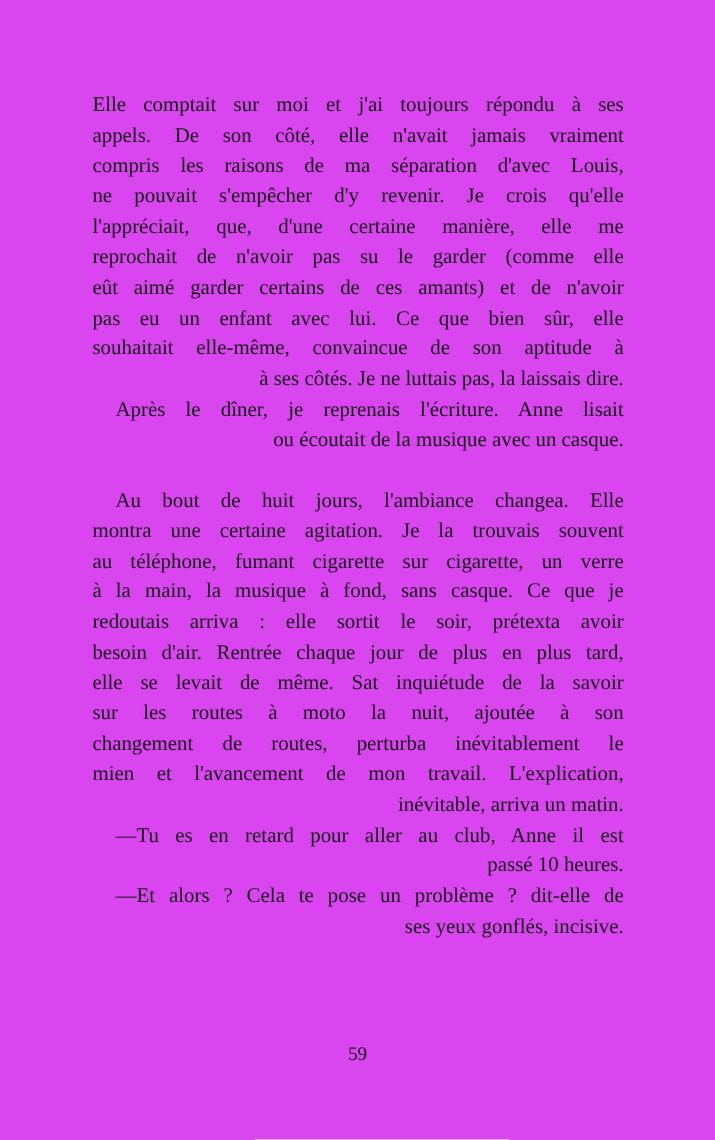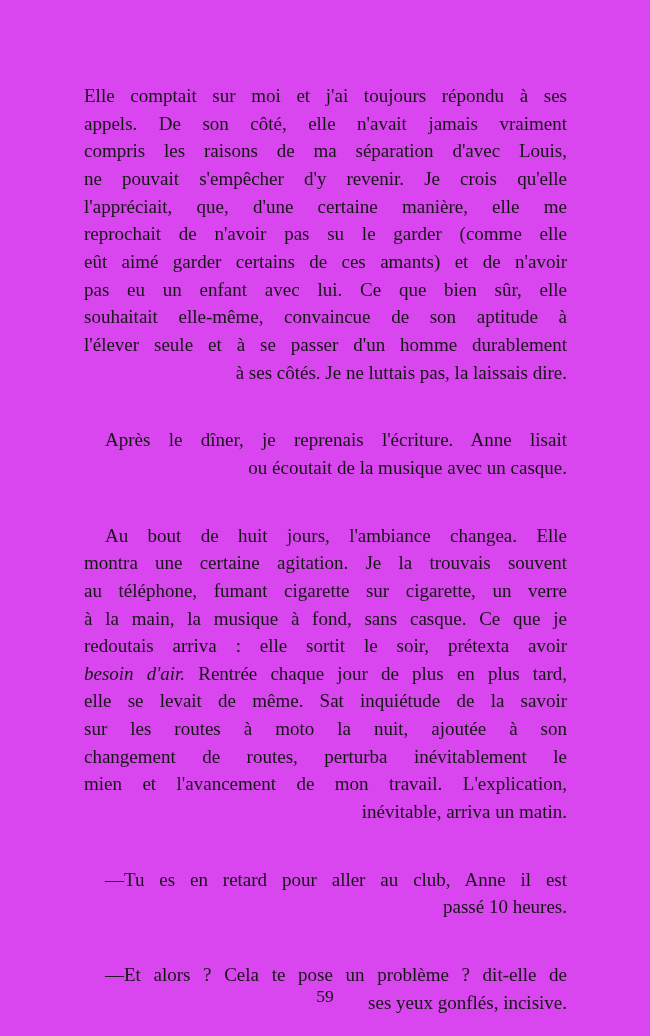--- a/index.html
+++ b/index.html
@@ -29,28 +29,27 @@
   .line {
     min-height: 27.65px;
     text-align: right;
   }
   .line.justified {
     text-align: justify;
     text-align-last: justify;
   }
   .line.indented {
     text-indent: 21px;
-    margin-top: 40px;
   }
-  .italic { font-style: italic; }
+  .italic { }
   .page-number {
     position: absolute;
     left: 0;
     right: 0;
-    top: 984px;
+    top: 946px;
     text-align: center;
     font-size: 17.5px;
     line-height: 24px;
     color: #161616;
   }
 </style>
 </head>
 <body>
 
 <div class="page">
@@ -58,21 +57,20 @@
       <div class="paragraph">
         <div class="line justified"><span>Elle comptait sur moi et j'ai toujours répondu à ses</span></div>
         <div class="line justified"><span>appels. De son côté, elle n'avait jamais vraiment</span></div>
         <div class="line justified"><span>compris les raisons de ma séparation d'avec Louis,</span></div>
         <div class="line justified"><span>ne pouvait s'empêcher d'y revenir. Je crois qu'elle</span></div>
         <div class="line justified"><span>l'appréciait, que, d'une certaine manière, elle me</span></div>
         <div class="line justified"><span>reprochait de n'avoir pas su le garder (comme elle</span></div>
         <div class="line justified"><span>eût aimé garder certains de ces amants) et de n'avoir</span></div>
         <div class="line justified"><span>pas eu un enfant avec lui. Ce que bien sûr, elle</span></div>
         <div class="line justified"><span>souhaitait elle-même, convaincue de son aptitude à</span></div>
-        <div class="line justified"><span>l'élever seule et à se passer d'un homme durablement</span></div>
         <div class="line"><span>à ses côtés. Je ne luttais pas, la laissais dire.</span></div>
       </div>
       <div class="paragraph">
         <div class="line justified indented"><span>Après le dîner, je reprenais l'écriture. Anne lisait</span></div>
         <div class="line"><span>ou écoutait de la musique avec un casque.</span></div>
       </div>
       <div class="paragraph space-before">
         <div class="line justified indented"><span>Au bout de huit jours, l'ambiance changea. Elle</span></div>
         <div class="line justified"><span>montra une certaine agitation. Je la trouvais souvent</span></div>
         <div class="line justified"><span>au téléphone, fumant cigarette sur cigarette, un verre</span></div>

